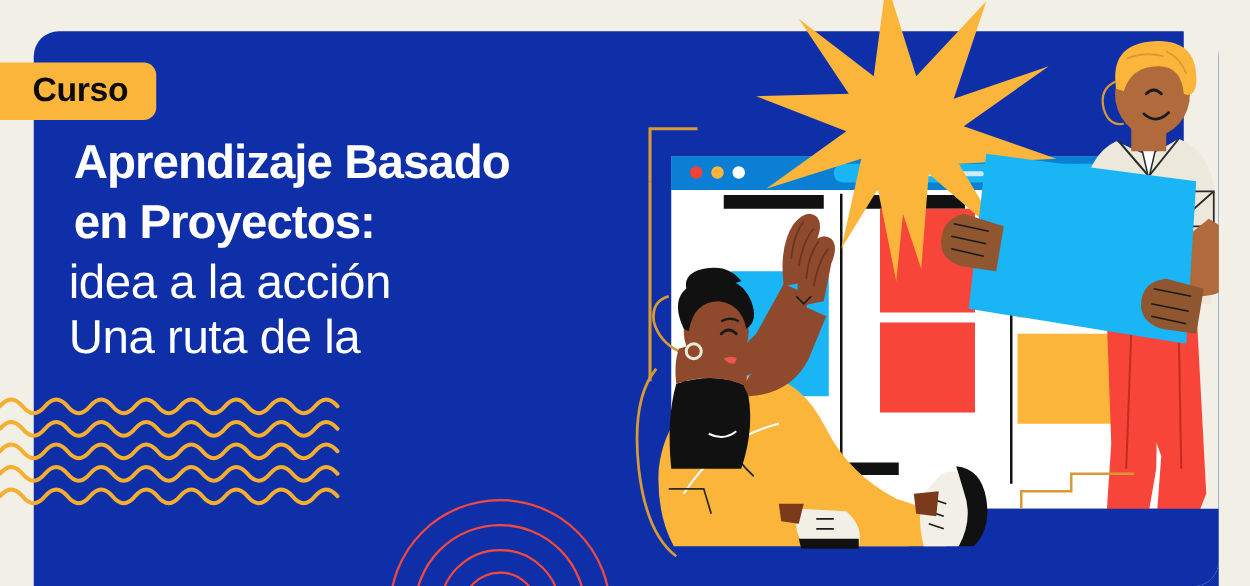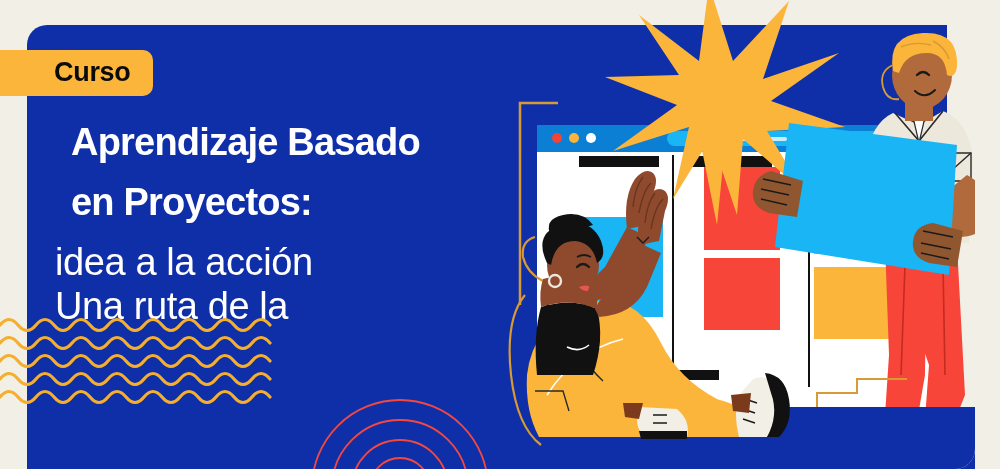--- a/index.html
+++ b/index.html
@@ -31,38 +31,38 @@
   
   .badge {
     position: absolute;
     left: 0;
     top: 50px;
     background: #FCB53B;
     color: #0B0B0B;
     font-size: 27px;
     font-weight: bold;
     letter-spacing: -0.3px;
-    padding: 8px 22px 10px 54px;
+    padding: 8px 22px 10px 26px;
     border-radius: 0 10px 10px 0;
     z-index: 30;
     line-height: 1.05;
   }
   .title-block {
     position: absolute;
     left: 55px;
     top: 104px;
     z-index: 25;
     color: #FFFFFF;
   }
   .t-bold {
     font-size: 38px;
     font-weight: bold;
     line-height: 1.16;
     letter-spacing: -0.8px;
-    margin: 16px;
+    margin: 4px;
     white-space: nowrap;
   }
   .t-light {
     font-size: 38px;
     font-weight: 300;
     line-height: 1.16;
     letter-spacing: -0.4px;
     margin: 0;
     white-space: nowrap;
   }

